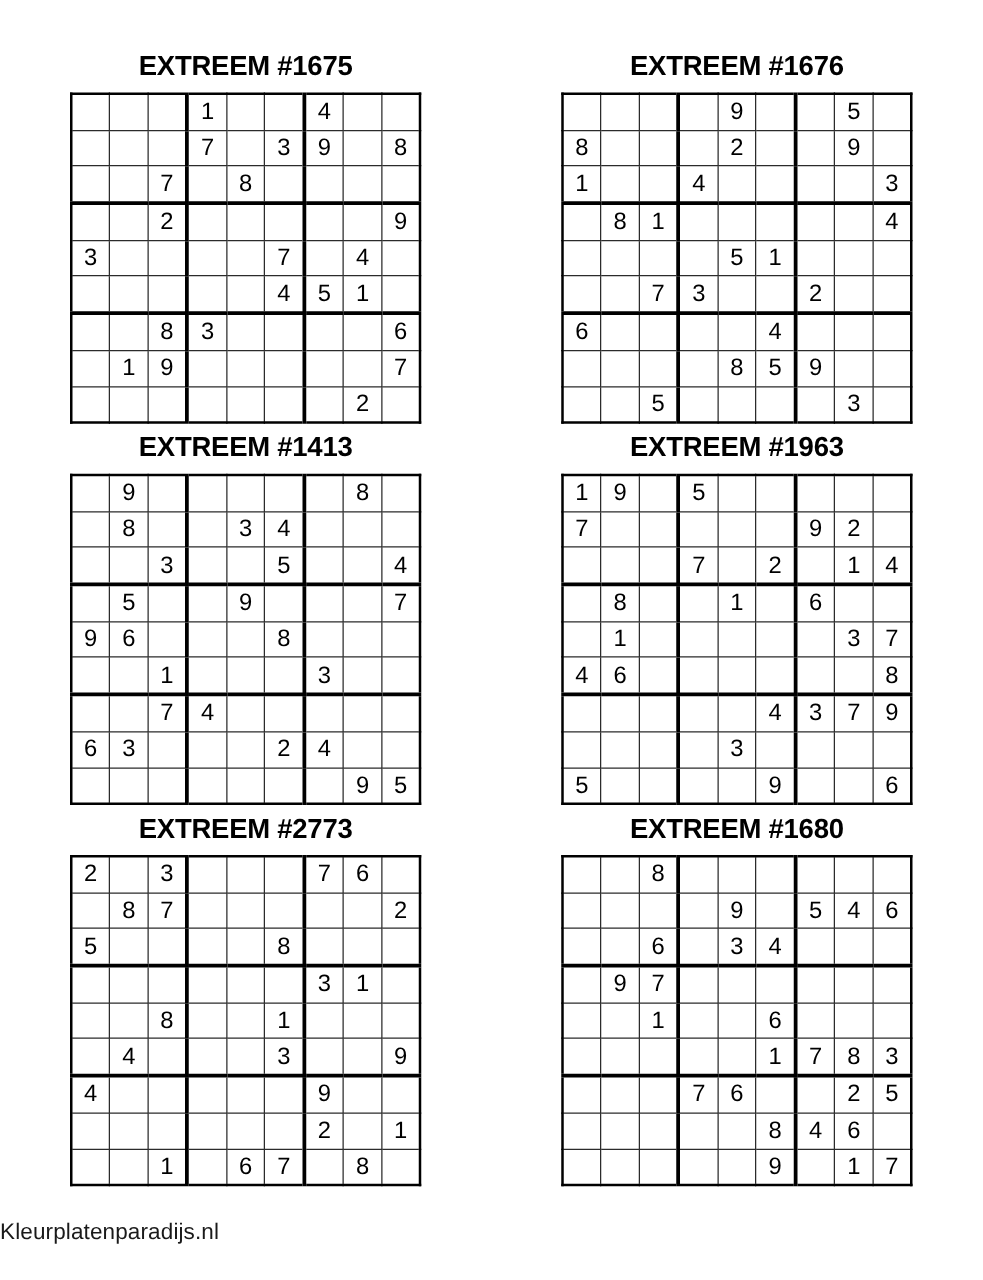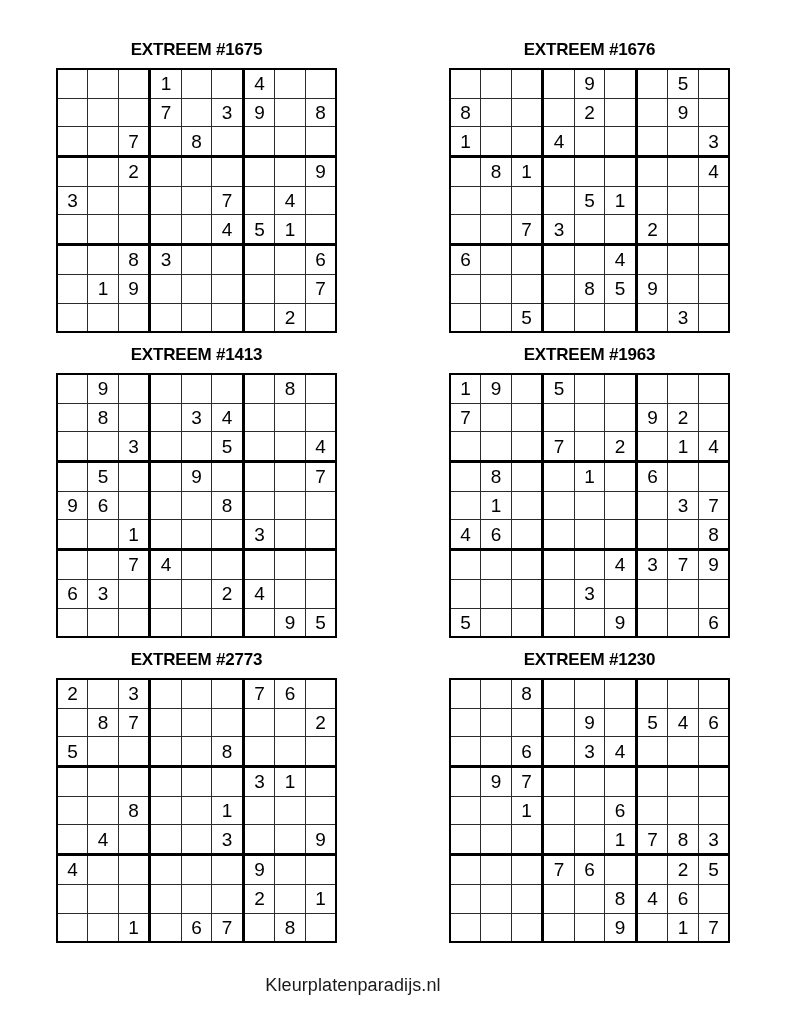--- a/index.html
+++ b/index.html
@@ -32,21 +32,21 @@
   }
 
   .puzzle {
     display: flex;
     flex-direction: column;
     align-items: center;
   }
 
   .puzzle-title {
     font-family: "Liberation Sans", sans-serif;
-    font-size: 17px;
+    font-size: 22px;
     font-weight: bold;
     letter-spacing: -0.2px;
     margin: 0 0 8px 0;
     text-align: center;
     white-space: nowrap;
   }
 
   .sudoku {
     width: 266px;
     height: 250px;
@@ -76,21 +76,21 @@
   }
   .sudoku td.blk-bottom {
     border-bottom: 3px solid #000;
   }
 
   .footer {
     position: absolute;
     left: 0;
     right: 0;
     bottom: 28px;
-    text-align: center;
+    text-align: left;
     padding-right: 80px;
   }
 
   .footer-text {
     font-family: "Liberation Sans", sans-serif;
     font-size: 18px;
     color: #1a1a1a;
     letter-spacing: 0.1px;
   }
 </style>
@@ -630,21 +630,21 @@
               <td class="blk-right">7</td>
               <td></td>
               <td>8</td>
               <td></td>
             </tr>
           </tbody>
         </table>
     </div>
 
     <div class="puzzle">
-      <div class="puzzle-title">EXTREEM #1230</div>
+      <div class="puzzle-title">EXTREEM #1680</div>
       <table class="sudoku">
           <tbody>
             <tr>
               <td></td>
               <td></td>
               <td class="blk-right">8</td>
               <td></td>
               <td></td>
               <td class="blk-right"></td>
               <td></td>

